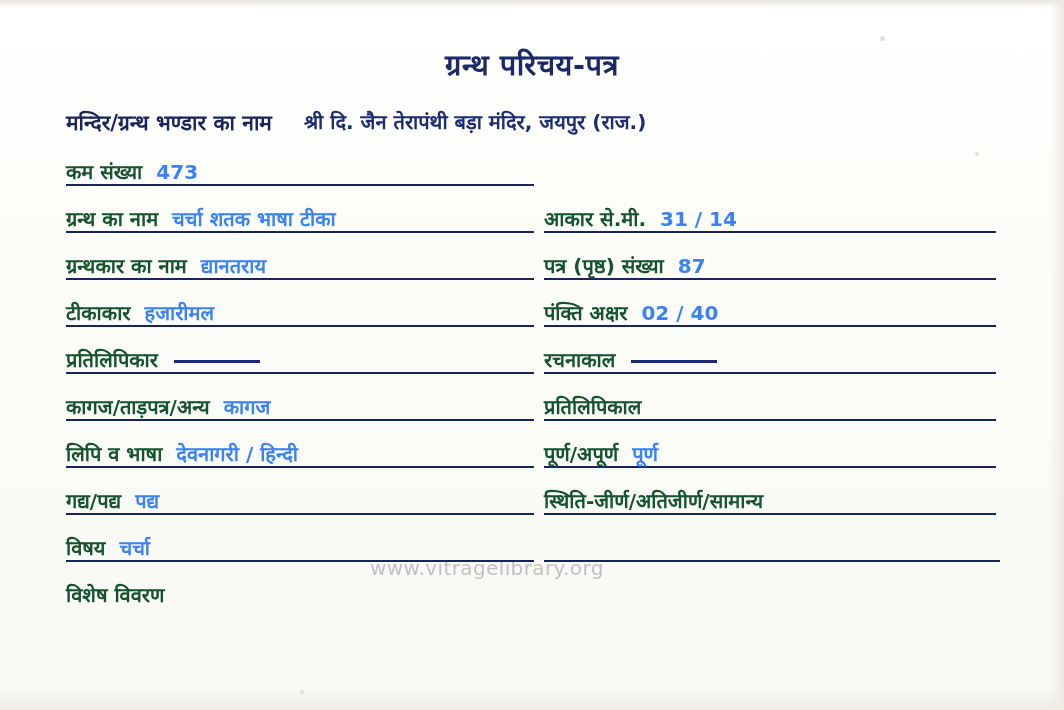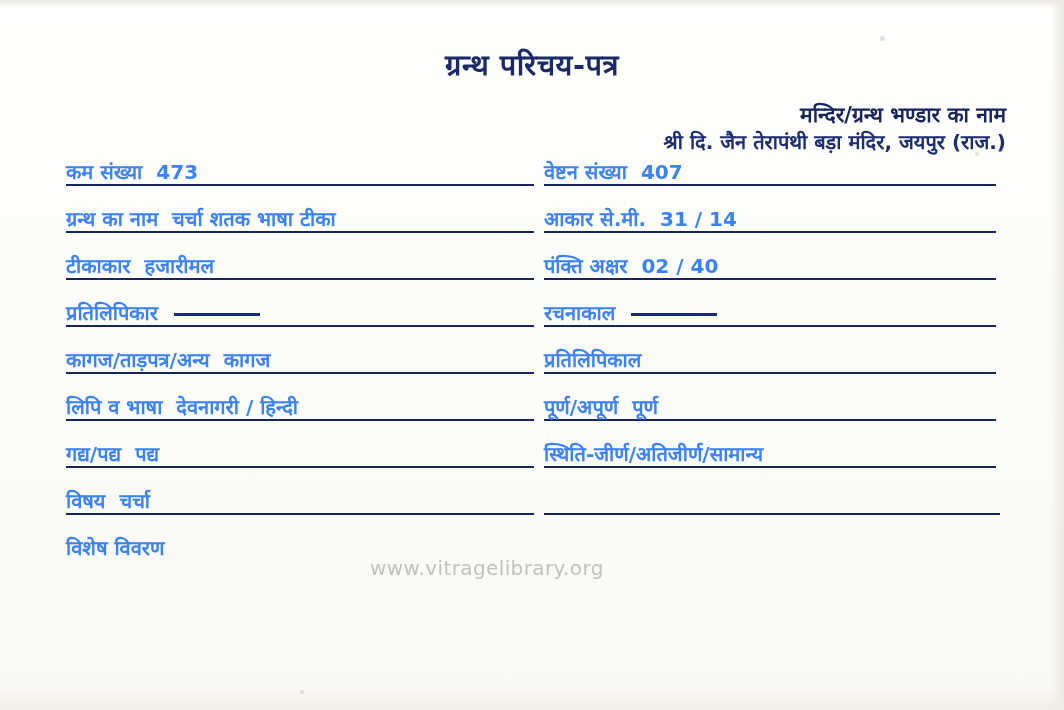--- a/index.html
+++ b/index.html
@@ -58,26 +58,25 @@
     text-align: center;
     font-size: 29px;
     font-weight: 700;
     letter-spacing: .5px;
     color: #1a2a66;
   }
 
   
   .temple-row {
     position: absolute;
-    top: 100px;
+    top: 108px;
     left: 66px;
     width: 940px;
     display: flex;
-    align-items: flex-end;
-    flex-direction: column;
+    align-items: flex-start;
   }
   .temple-label {
     font-size: 21px;
     font-weight: 700;
     color: #17255c;
     white-space: nowrap;
   }
   .temple-value {
     font-size: 20px;
     font-weight: 700;
@@ -104,21 +103,21 @@
     align-items: baseline;
     white-space: nowrap;
     overflow: visible;
   }
   .cell.left  { width: 478px; }
   .cell.right { width: 462px; }
 
   .label {
     font-size: 20px;
     font-weight: 700;
-    color: #3b82f6;
+    color: #14532d;
     z-index: 2;
     background: transparent;
     padding-right: 6px;
   }
   .value {
     font-size: 20px;
     font-weight: 700;
     color: #3b82f6;
     z-index: 2;
     padding: 0 8px;
@@ -176,40 +175,47 @@
   </div>
 
   <div class="grid">
 
     <div class="row">
       <div class="cell left">
         <div class="rule"></div>
         <span class="label">कम संख्या</span>
         <span class="value">473</span>
       </div>
-      <div class="cell right">
-        <div class="rule"></div>
-        <span class="label">वेष्टन संख्या</span>
-        <span class="value">407</span>
-      </div>
     </div>
 
     <div class="row">
       <div class="cell left">
         <div class="rule"></div>
         <span class="label">ग्रन्थ का नाम</span>
         <span class="value">चर्चा शतक भाषा टीका</span>
       </div>
       <div class="cell right">
         <div class="rule"></div>
         <span class="label">आकार से.मी.</span>
         <span class="value">31 / 14</span>
       </div>
     </div>
 
+    <div class="row">
+      <div class="cell left">
+        <div class="rule"></div>
+        <span class="label">ग्रन्थकार का नाम</span>
+        <span class="value">द्यानतराय</span>
+      </div>
+      <div class="cell right">
+        <div class="rule"></div>
+        <span class="label">पत्र (पृष्ठ) संख्या</span>
+        <span class="value">87</span>
+      </div>
+    </div>
 
     <div class="row">
       <div class="cell left">
         <div class="rule"></div>
         <span class="label">टीकाकार</span>
         <span class="value">हजारीमल</span>
       </div>
       <div class="cell right">
         <div class="rule"></div>
         <span class="label">पंक्ति अक्षर</span>

